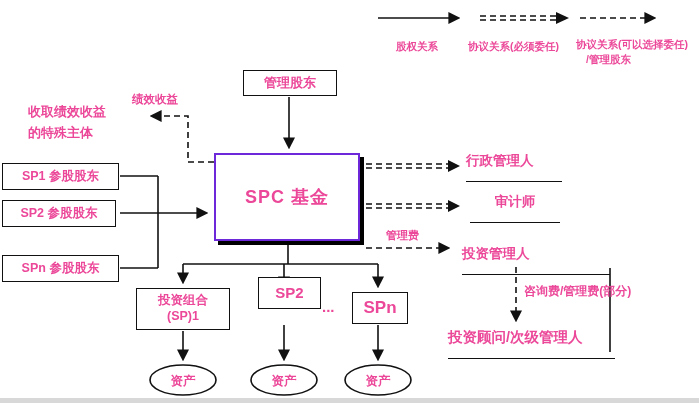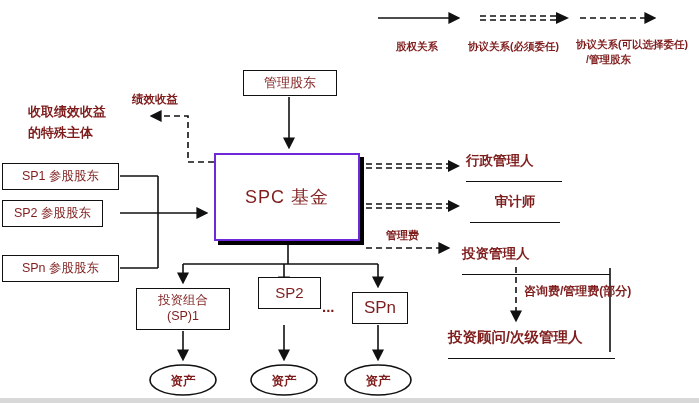--- a/index.html
+++ b/index.html
@@ -1,24 +1,24 @@
 <!DOCTYPE html>
 <html><head>
 <meta charset="utf-8">
 <style>
   html,body{margin:0;padding:0;background:#fff;}
   .stage{
     position:relative;width:699px;height:403px;background:#fff;overflow:hidden;
-    font-family:"Liberation Sans","DejaVu Sans",sans-serif;color:#7f1d1d;
+    font-family:"Liberation Sans","DejaVu Sans",sans-serif;color:#ec4899;
   }
   .stage svg{position:absolute;left:0;top:0;}
   .box{
     position:absolute;border:1.6px solid #111;background:#fff;
     display:flex;flex-direction:column;align-items:center;justify-content:center;
-    font-weight:400;line-height:1.25;text-align:left;box-sizing:border-box;
+    font-weight:700;line-height:1.25;text-align:left;box-sizing:border-box;
   }
   .spc{
     border:2px solid #6d28d9;box-shadow:4px 4px 0 0 #000;font-size:18px;letter-spacing:1px;
   }
   .label{position:absolute;font-weight:700;white-space:nowrap;line-height:1.3;}
   .underlined{border-bottom:1.6px solid #111;padding-bottom:11px;box-sizing:border-box;}
   .center{text-align:center;}
   line,polyline{stroke:#111;stroke-width:1.6;fill:none;}
   .dashed{stroke-dasharray:6 4;}
   polygon{fill:#111;stroke:none;}
@@ -120,21 +120,21 @@
 
   <div class="label" style="left:28px;top:102px;font-size:13px;line-height:1.6">
     <div>收取绩效收益</div>
     <div>的特殊主体</div>
   </div>
   <div class="label" style="left:132px;top:92px;font-size:11.5px">绩效收益</div>
 
   <div class="box" style="left:2px;top:163px;width:117px;height:27px;font-size:12.5px">
     <span>SP1 参股股东</span>
   </div>
-  <div class="box" style="left:2px;top:200px;width:101px;height:27px;font-size:12.5px">
+  <div class="box" style="left:2px;top:200px;width:114px;height:27px;font-size:12.5px">
     <span>SP2 参股股东</span>
   </div>
   <div class="box" style="left:2px;top:255px;width:117px;height:27px;font-size:12.5px">
     <span>SPn 参股股东</span>
   </div>
 
   <div class="box spc" style="left:214px;top:153px;width:146px;height:88px">
     <span>SPC 基金</span>
   </div>
 

